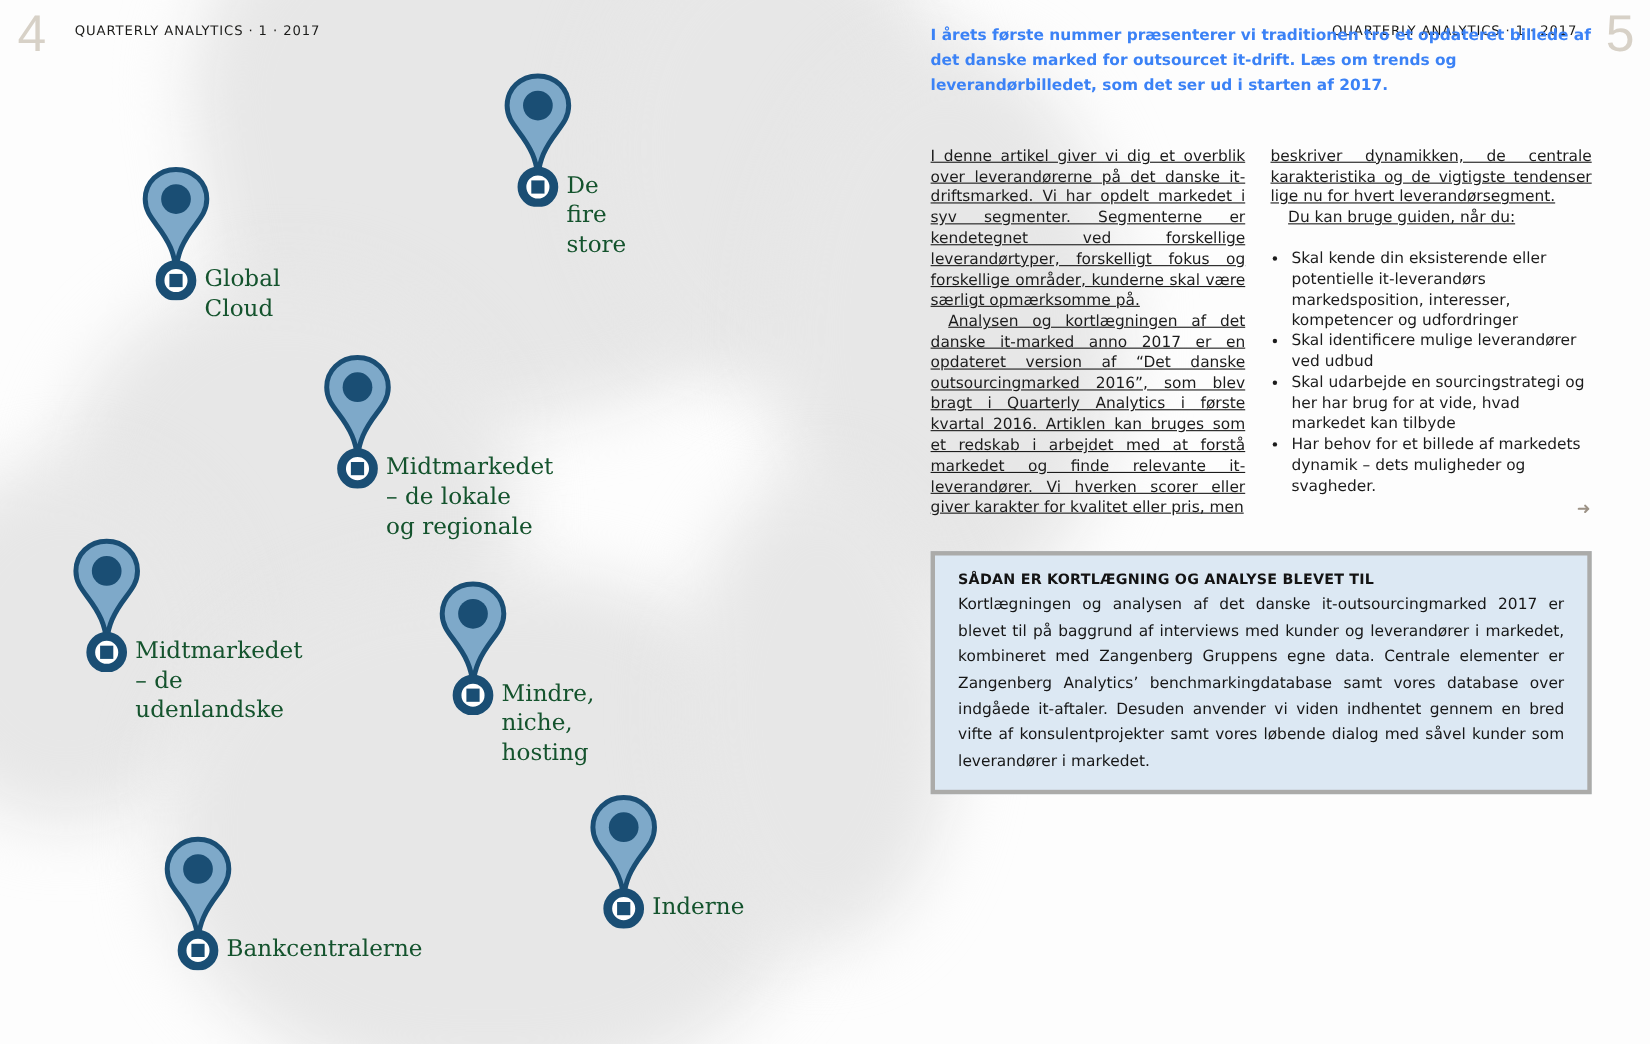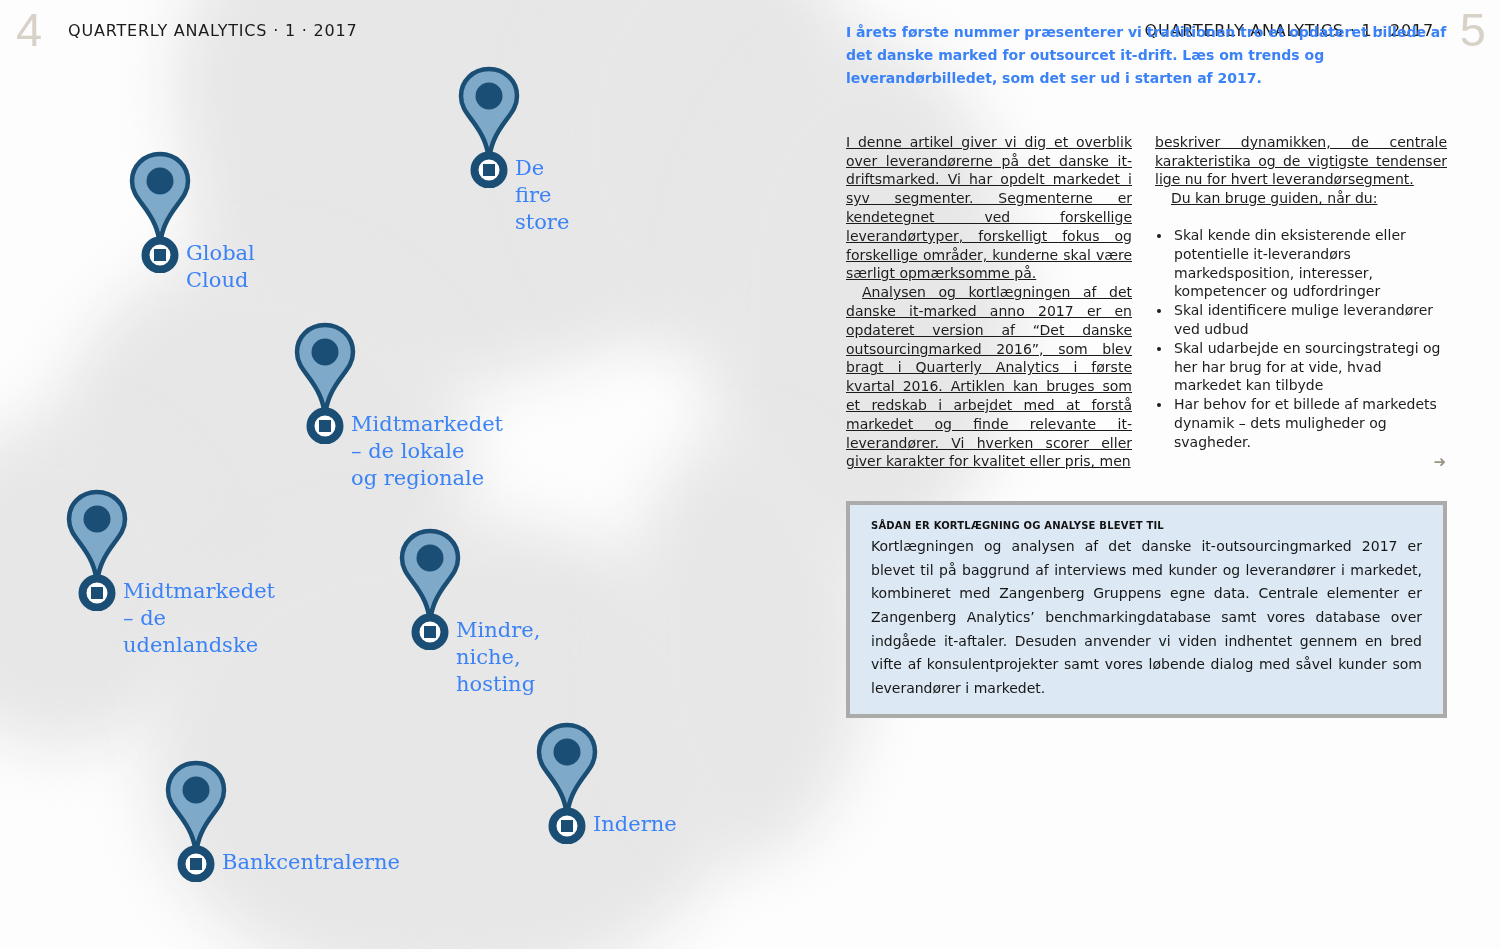--- a/index.html
+++ b/index.html
@@ -12,43 +12,43 @@
   .blob2{left:50px;top:250px;width:420px;height:430px;border-radius:50%;}
   .blob3{left:-90px;top:420px;width:300px;height:330px;border-radius:50%;}
   .blob4{left:150px;top:520px;width:590px;height:470px;border-radius:45%;}
   .blob5{left:540px;top:-80px;width:330px;height:430px;border-radius:50%;}
   .blob6{left:700px;top:40px;width:320px;height:520px;border-radius:50%;background:#f0f0f0;}
   .blob7{left:620px;top:430px;width:250px;height:430px;border-radius:50%;background:#ececec;}
   
   .pagenum{position:absolute;top:6px;z-index:2;font-family:"Liberation Sans",sans-serif;
            font-size:47px;line-height:1;color:#d7d1c7;}
   .pagenum.left{left:16px;} .pagenum.right{right:14px;}
-  .runhead{position:absolute;top:21px;z-index:2;font-size:16px;letter-spacing:.8px;color:#1b1b19;}
+  .runhead{position:absolute;top:21px;z-index:2;font-size:12px;letter-spacing:.8px;color:#1b1b19;}
   .runhead.left{left:68px;} .runhead.right{right:66px;}
   
   .map-layer{position:absolute;inset:0;z-index:1;}
   .pin{position:absolute;width:72px;height:122px;}
   .pin svg{position:absolute;left:0;top:0;}
   .pin-label{position:absolute;left:62px;top:89px;white-space:pre-line;
-             font-family:"DejaVu Serif",serif;font-size:21px;line-height:27px;color:#3b82f6;}
+             font-family:"DejaVu Serif",serif;font-size:21px;line-height:27px;color:#14532d;}
   
   .article{position:absolute;left:846px;top:0;width:601px;z-index:2;}
   .article-title{margin:201px 0 0 0;font-family:"DejaVu Serif",serif;font-weight:500;
                  font-size:54px;line-height:1.1;color:#1d4e74;white-space:pre-line;}
   .article-intro{margin:21px 0 0 0;font-size:14px;font-weight:bold;line-height:1.64;color:#3b82f6;}
   .cols{display:flex;gap:23px;margin-top:43px;color:#1c1c1c;}
   .col1{width:286px;} .col2{width:292px;position:relative;}
   .cols p{margin:0;font-size:14px;line-height:18.8px;text-align:justify;text-decoration:underline;}
   .cols p.indent{text-indent:16px;}
   .col2 p{text-align:justify;}
   .bullets{margin:18px 0 0 0;padding:0 0 0 17px;list-style:disc outside;}
   .bullets li{font-size:14px;line-height:18.8px;text-align:left;margin:0;padding-left:2px;}
   .arrow{position:absolute;right:1px;bottom:1px;font-size:15px;line-height:1;color:#9c9286;}
   .info-box{margin-top:30px;background:#dce8f3;border:4px solid #ababa9;padding:15px 21px 14px 21px;}
-  .info-box h2{margin:0;font-size:10px;font-weight:bold;color:#131313;letter-spacing:.2px;}
+  .info-box h2{margin:0;font-size:13px;font-weight:bold;color:#131313;letter-spacing:.2px;}
   .info-box p{margin:4px 0 0 0;font-size:14px;line-height:23.6px;text-align:justify;color:#171717;}
 </style>
 </head>
 <body>
 
 <div class="spread">
 
   <div class="map-bg">
     <div class="blob1"></div>
     <div class="blob2"></div>
@@ -120,21 +120,21 @@
   <div class="pin" style="left: 531px; top: 722px;">
     <svg width="72" height="122" viewBox="0 0 72 122">
       <path d="M36 3 C 20 3, 8 15, 8 30 C 8 47, 22 53, 31 74 C 34 81, 35 86, 36 93 C 37 86, 38 81, 41 74 C 50 53, 64 47, 64 30 C 64 15, 52 3, 36 3 Z" fill="#7ea9c9" stroke="#1a4e74" stroke-width="4.5"></path>
       <circle cx="36" cy="30" r="13.5" fill="#1a4e74"></circle>
       <circle cx="36" cy="104" r="14.5" fill="#ffffff" stroke="#1a4e74" stroke-width="8"></circle>
       <rect x="30" y="98" width="12" height="12" fill="#1a4e74"></rect>
     </svg>
     <span class="pin-label">Inderne</span>
   </div>
 
-  <div class="pin" style="left: 160px; top: 760px;">
+  <div class="pin" style="left: 144px; top: 760px;">
     <svg width="72" height="122" viewBox="0 0 72 122">
       <path d="M36 3 C 20 3, 8 15, 8 30 C 8 47, 22 53, 31 74 C 34 81, 35 86, 36 93 C 37 86, 38 81, 41 74 C 50 53, 64 47, 64 30 C 64 15, 52 3, 36 3 Z" fill="#7ea9c9" stroke="#1a4e74" stroke-width="4.5"></path>
       <circle cx="36" cy="30" r="13.5" fill="#1a4e74"></circle>
       <circle cx="36" cy="104" r="14.5" fill="#ffffff" stroke="#1a4e74" stroke-width="8"></circle>
       <rect x="30" y="98" width="12" height="12" fill="#1a4e74"></rect>
     </svg>
     <span class="pin-label">Bankcentralerne</span>
   </div>
 </div>
 

